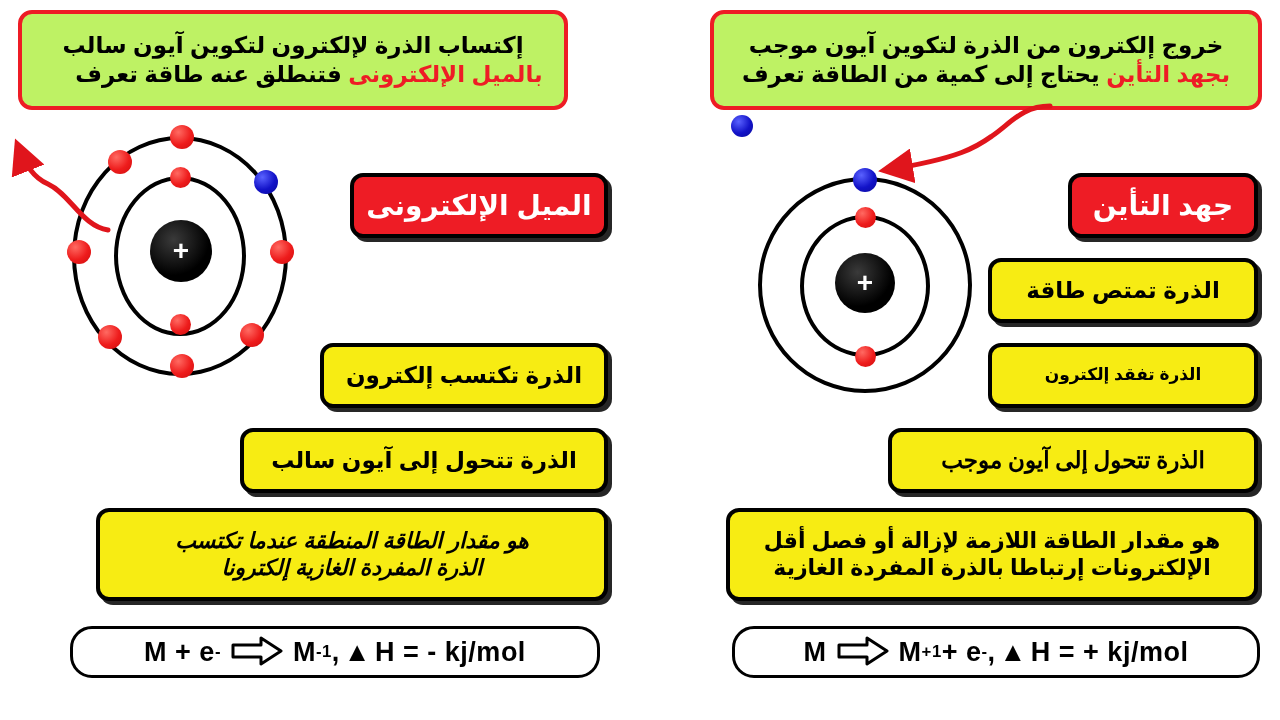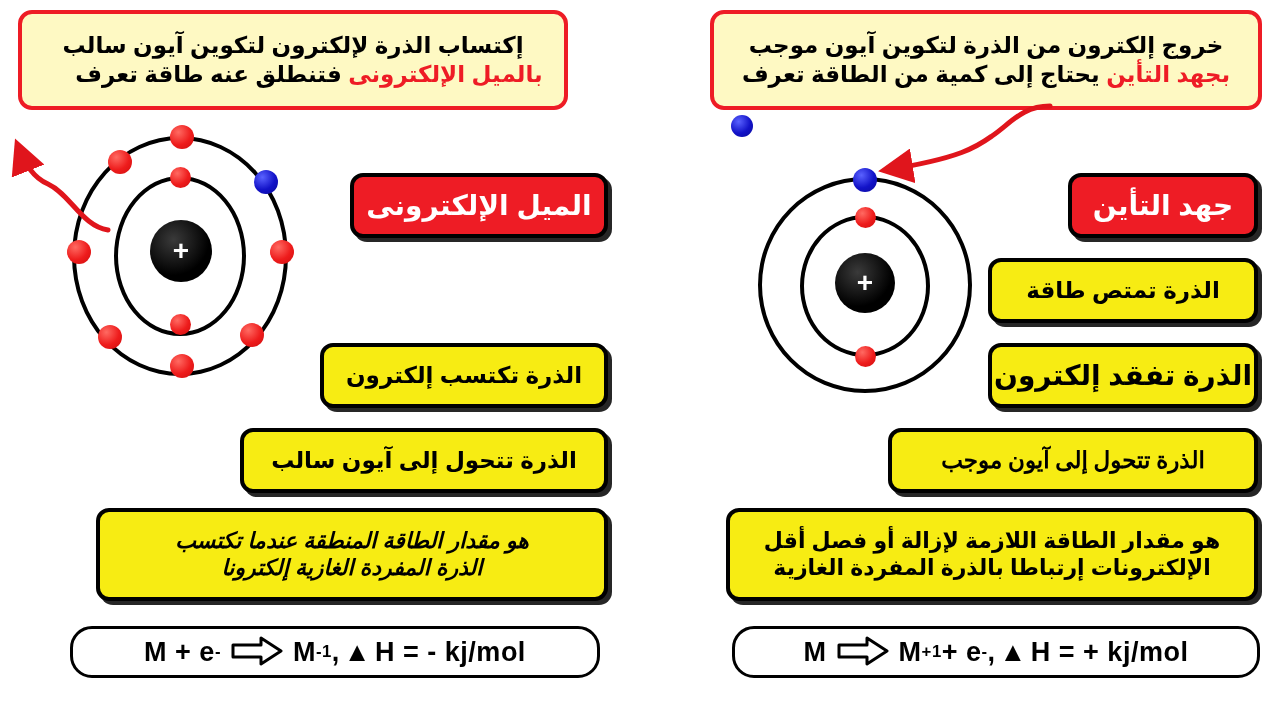--- a/index.html
+++ b/index.html
@@ -22,21 +22,21 @@
     background: #ffffff;
   }
 
   
   .node { position: absolute; box-sizing: border-box; }
 
   
   .callout {
     border: 4px solid #ee1c25;
     border-radius: 14px;
-    background: #fef9c3;
+    background: #bef264;
     display: flex;
     flex-direction: column;
     align-items: center;
     justify-content: center;
     direction: rtl;
     text-align: center;
     padding: 4px 12px;
   }
   .callout .line {
     font-weight: bold;
@@ -228,21 +228,21 @@
 
   <div class="node bar red" style="left:1068px; top:173px; width:190px; height:65px;">
     <div class="line" style="font-size:28px;">جهد التأين</div>
   </div>
 
   <div class="node bar yellow" style="left:988px; top:258px; width:270px; height:65px;">
     <div class="line" style="font-size:23px;">الذرة تمتص طاقة</div>
   </div>
 
   <div class="node bar yellow" style="left:988px; top:343px; width:270px; height:65px;">
-    <div class="line" style="font-size:28px;">الذرة تفقد إلكترون</div>
+    <div class="line" style="font-size:17px;">الذرة تفقد إلكترون</div>
   </div>
 
   <div class="node bar yellow" style="left:888px; top:428px; width:370px; height:65px;">
     <div class="line" style="font-size:23px;font-family:Liberation Serif, serif;">الذرة تتحول إلى آيون موجب</div>
   </div>
 
   <div class="node bar yellow" style="left:726px; top:508px; width:532px; height:93px;">
     <div class="line" style="font-size:22px;">هو مقدار الطاقة اللازمة لإزالة أو فصل أقل</div>
     <div class="line" style="font-size:22px;">الإلكترونات إرتباطا بالذرة المفردة الغازية</div>
   </div>

